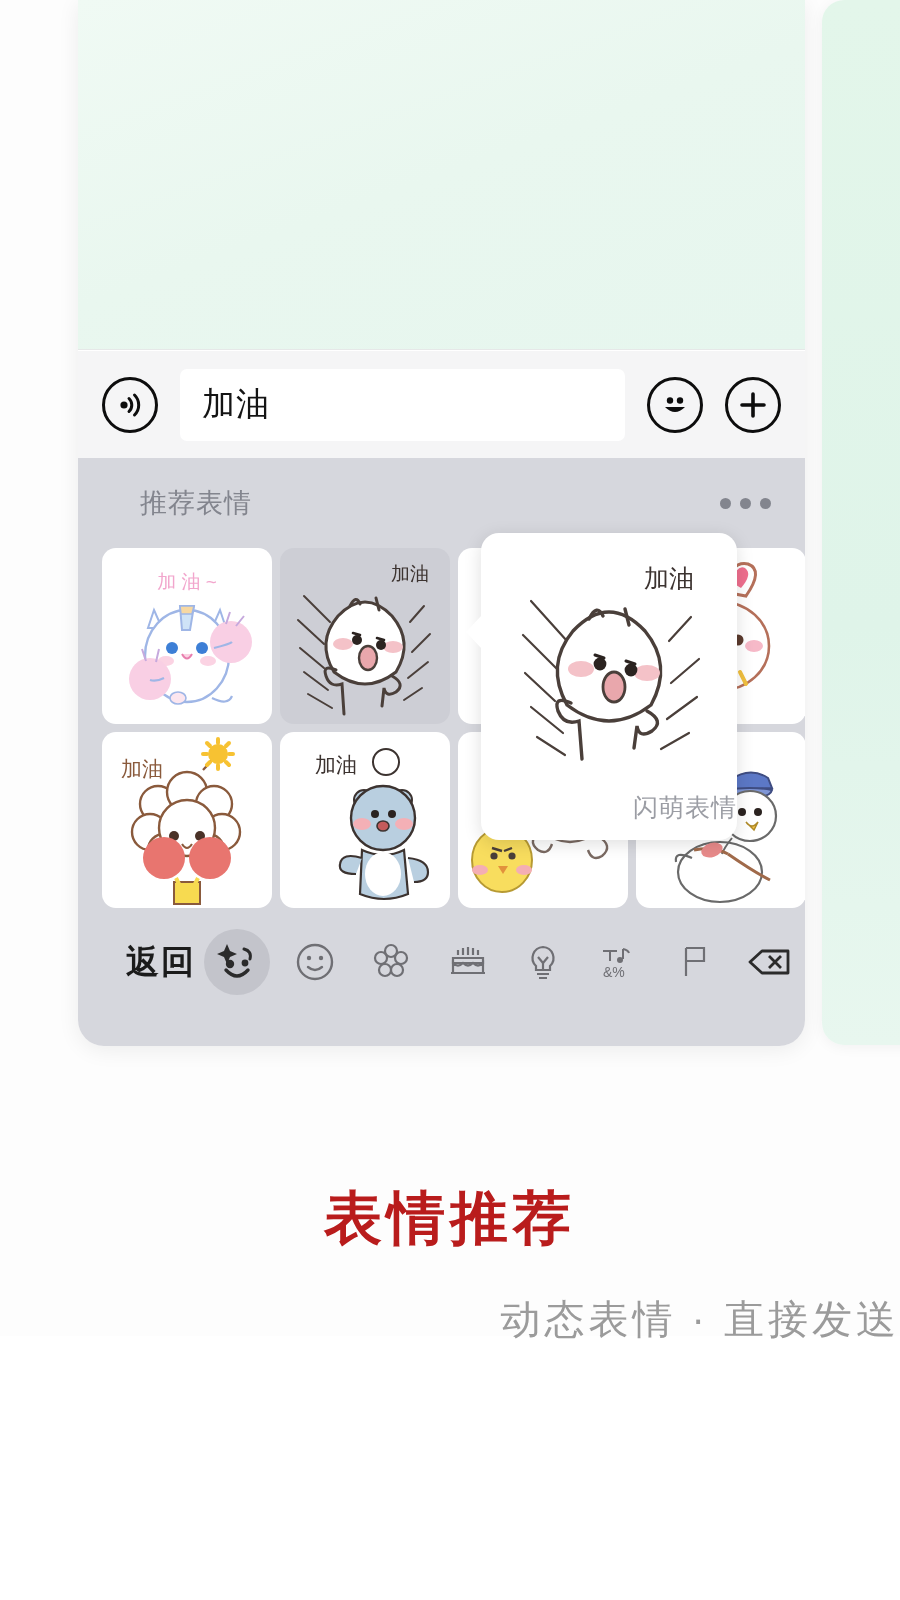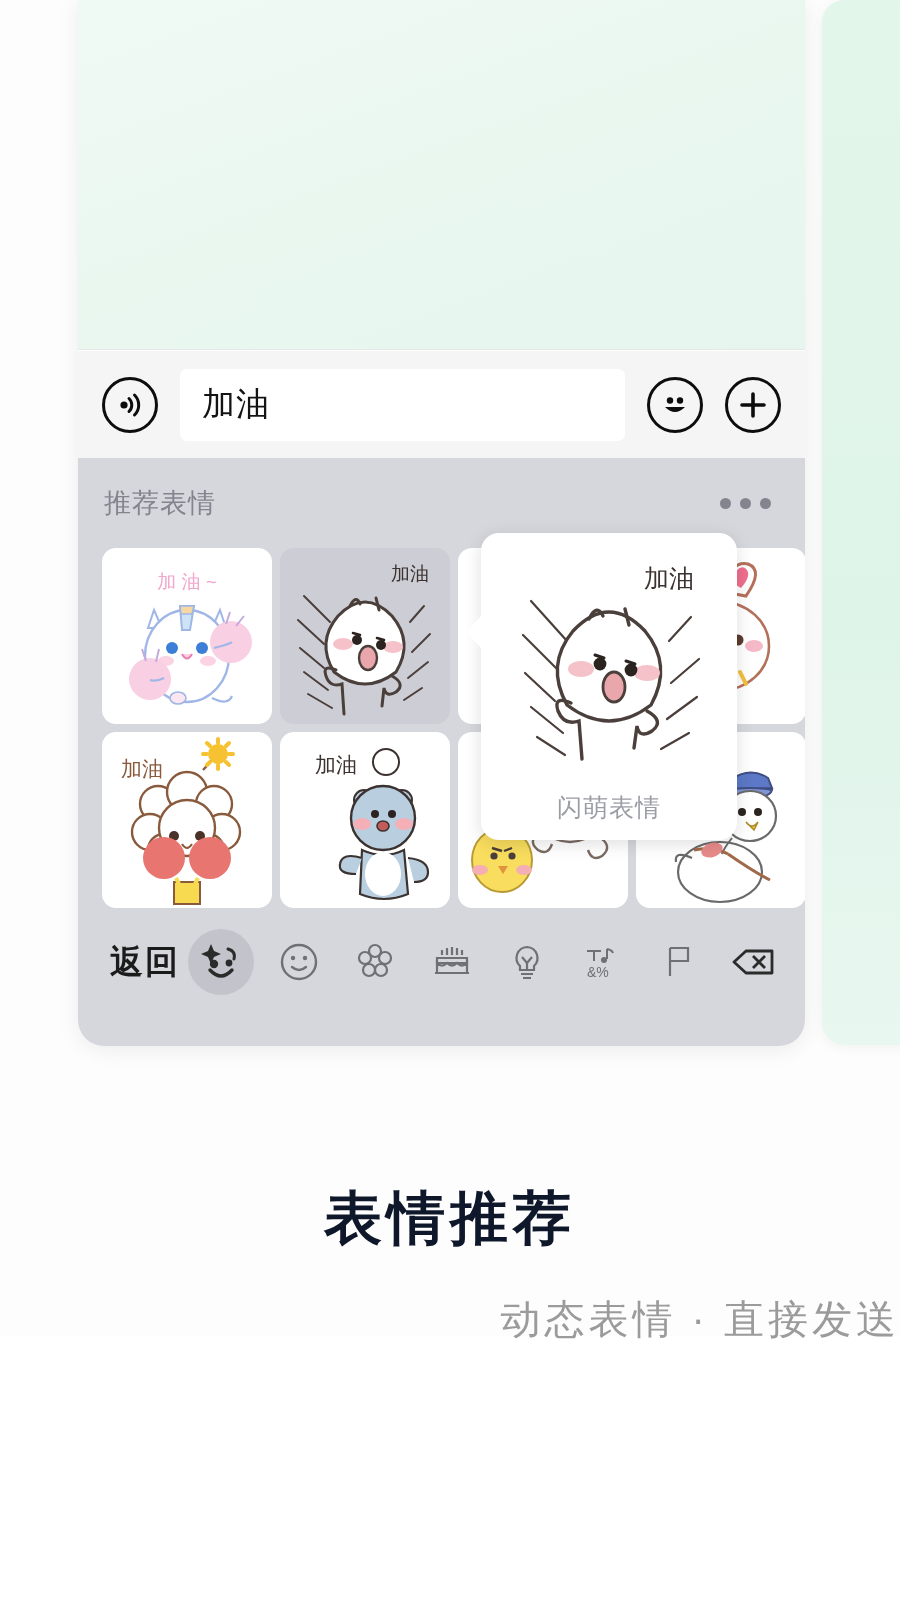--- a/index.html
+++ b/index.html
@@ -55,40 +55,41 @@
 
   
   .sticker-panel {
     position: absolute; left: 0; top: 458px; width: 727px; height: 588px;
     background: #d6d7dd;
   }
   .panel-header {
     position: relative; height: 90px;
     display: flex; align-items: center; justify-content: space-between;
     padding: 0 28px 0 26px;
+    margin-left: 36px;
   }
   .panel-header .title { font-size: 27px; color: #83858e; letter-spacing: 1px; }
   .dots { display: flex; gap: 9px; padding: 14px 6px; }
   .dots i { width: 11px; height: 11px; border-radius: 50%; background: #83858e; display: block; }
 
   .sticker-grid {
     position: relative; padding: 0 0 0 24px;
     display: grid; grid-template-columns: repeat(4, 170px);
     column-gap: 24px; row-gap: 18px; gap: 8px;
   }
   .sticker-cell {
     width: 170px; height: 176px; border-radius: 14px;
     background: #ffffff; position: relative; overflow: hidden;
   }
   .sticker-cell.selected { background: #cdced5; }
 
   
   .toolbar {
     position: absolute; left: 0; bottom: 38px; width: 727px; height: 92px;
-    display: flex; align-items: center; padding: 0 24px; gap: 0;
+    display: flex; align-items: center; padding: 0 40px; gap: 0;
   }
   .tb-item {
     display: flex; align-items: center; justify-content: center;
     height: 72px; flex: 1 1 auto;
   }
   .tb-back { font-size: 33px; color: #1b1b1b; font-weight: 700; width: 86px; flex: 0 0 86px; letter-spacing:2px;}
   .tb-icon { width: 62px; flex: 0 0 62px; margin-right: 14px; }
   .tb-icon.active {
     background: #c3c4cb; border-radius: 50%; height: 66px; width: 66px; flex: 0 0 66px;
   }
@@ -106,27 +107,27 @@
     border-top: 17px solid transparent;
     border-bottom: 17px solid transparent;
     border-right: 16px solid #ffffff;
   }
   .preview-img {
     position: absolute; left: 20px; top: 18px; width: 216px; height: 222px;
     border-radius: 14px; background: #ffffff; overflow: hidden;
   }
   .preview-caption {
     position: absolute; left: 0; right: 0; bottom: 16px;
-    text-align: center; font-size: 25px; color: #9b9da4; letter-spacing: 1px;
+    text-align: right; font-size: 25px; color: #9b9da4; letter-spacing: 1px;
   }
 
   
   .footer { position: absolute; left: 0; top: 1180px; width: 900px; text-align: center; }
   .footer .headline {
-    font-size: 58px; font-weight: 700; color: #0f172a; letter-spacing: 5px;
+    font-size: 58px; font-weight: 700; color: #b91c1c; letter-spacing: 5px;
   }
   .footer .subline {
     margin-top: 34px; font-size: 40px; color: #9b9b9b; letter-spacing: 4px; text-align: right;
   }
 
   svg { display: block; }
 </style>
 </head>
 <body>
 

